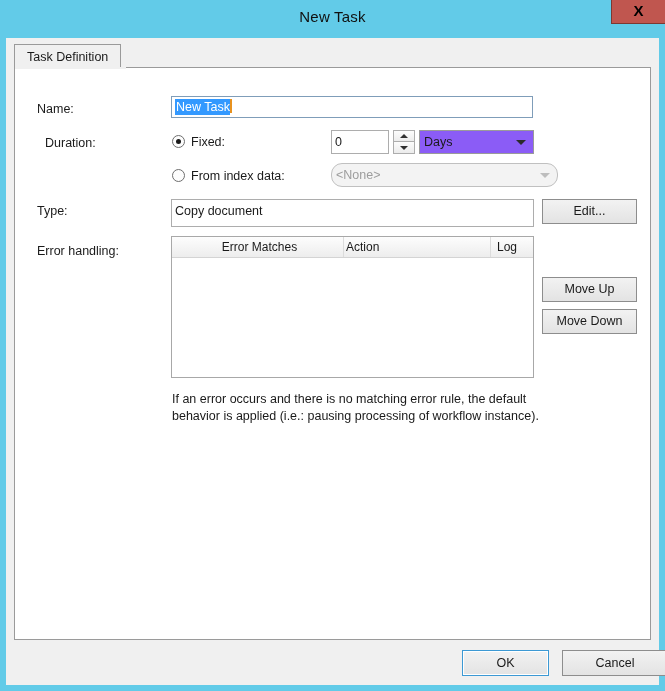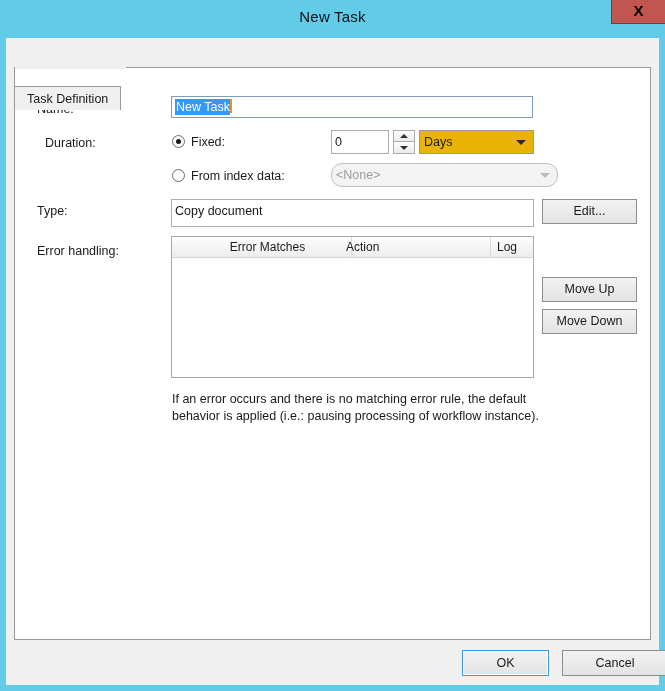--- a/index.html
+++ b/index.html
@@ -92,21 +92,20 @@
     padding: 0 12px;
     line-height: 24px;
     background: #f0f0f0;
     border: 1px solid #9a9a9a;
     border-bottom: none;
     box-sizing: border-box;
     font-size: 12.5px;
     color: #1a1a1a;
     cursor: pointer;
     z-index: 3;
-    margin-top: 42px;
   }
   .tabpanel {
     position: absolute;
     left: 8px;
     top: 29px;
     width: 637px;
     height: 573px;
     background: #ffffff;
     border: 1px solid #9a9a9a;
     box-sizing: border-box;
@@ -221,21 +220,21 @@
   .spin-btn.down .spin-arrow {
     margin-left: -4px; margin-top: -2px;
     border-top: 4px solid #303030;
   }
 
   
   .combo {
     position: absolute;
     box-sizing: border-box;
     height: 24px;
-    background: #eab308;
+    background: #8b5cf6;
     border: 1px solid #9a9a9a;
     font-size: 12.5px;
     color: #1a1a1a;
     line-height: 22px;
     padding-left: 4px;
   }
   .combo.disabled {
     background: #f3f3f3;
     border: 1px solid #c0c0c0;
     color: #9d9d9d;
@@ -381,21 +380,21 @@
       </div>
 
       <div class="label" style="left:22px; top:136px;">Type:</div>
       <div class="textbox gray-border" style="left:156px; top:131px; width:363px; height:28px; line-height:23px;">Copy document</div>
       <div class="btn" style="left:527px; top:131px; width:95px; height:25px; line-height:23px;">Edit...</div>
 
       <div class="label" style="left:22px; top:176px;">Error handling:</div>
 
       <div class="listview" style="left:156px; top:168px; width:363px; height:142px;">
         <div class="lv-header">
-          <div class="lv-col center" style="left:12px; width:168px;">Error Matches</div>
+          <div class="lv-col center" style="left:4px; width:168px;">Error Matches</div>
           <div class="lv-col" style="left:168px; width:151px;">Action</div>
           <div class="lv-col last" style="left:319px; width:42px;">Log</div>
         </div>
         <div class="lv-body"></div>
       </div>
 
       <div class="btn" style="left:527px; top:209px; width:95px; height:25px; line-height:23px;">Move Up</div>
       <div class="btn" style="left:527px; top:241px; width:95px; height:25px; line-height:23px;">Move Down</div>
 
       <div class="helptext" style="left:157px; top:323px;">If an error occurs and there is no matching error rule, the default behavior is applied (i.e.: pausing processing of workflow instance).</div>

